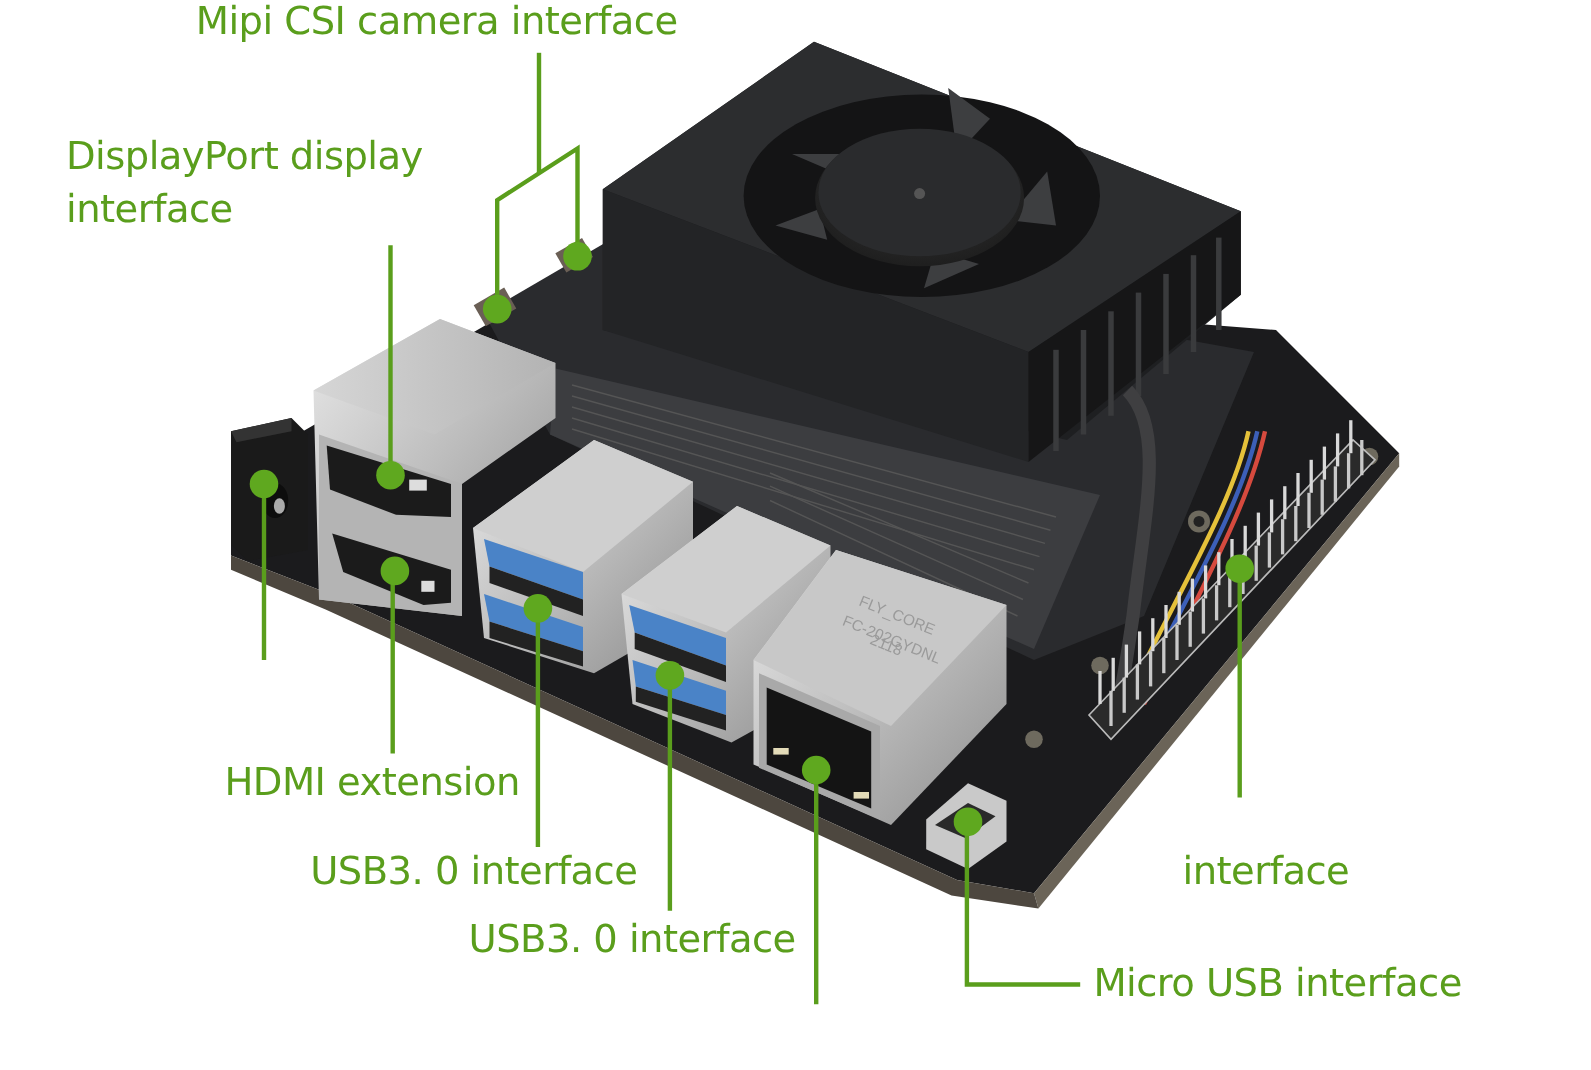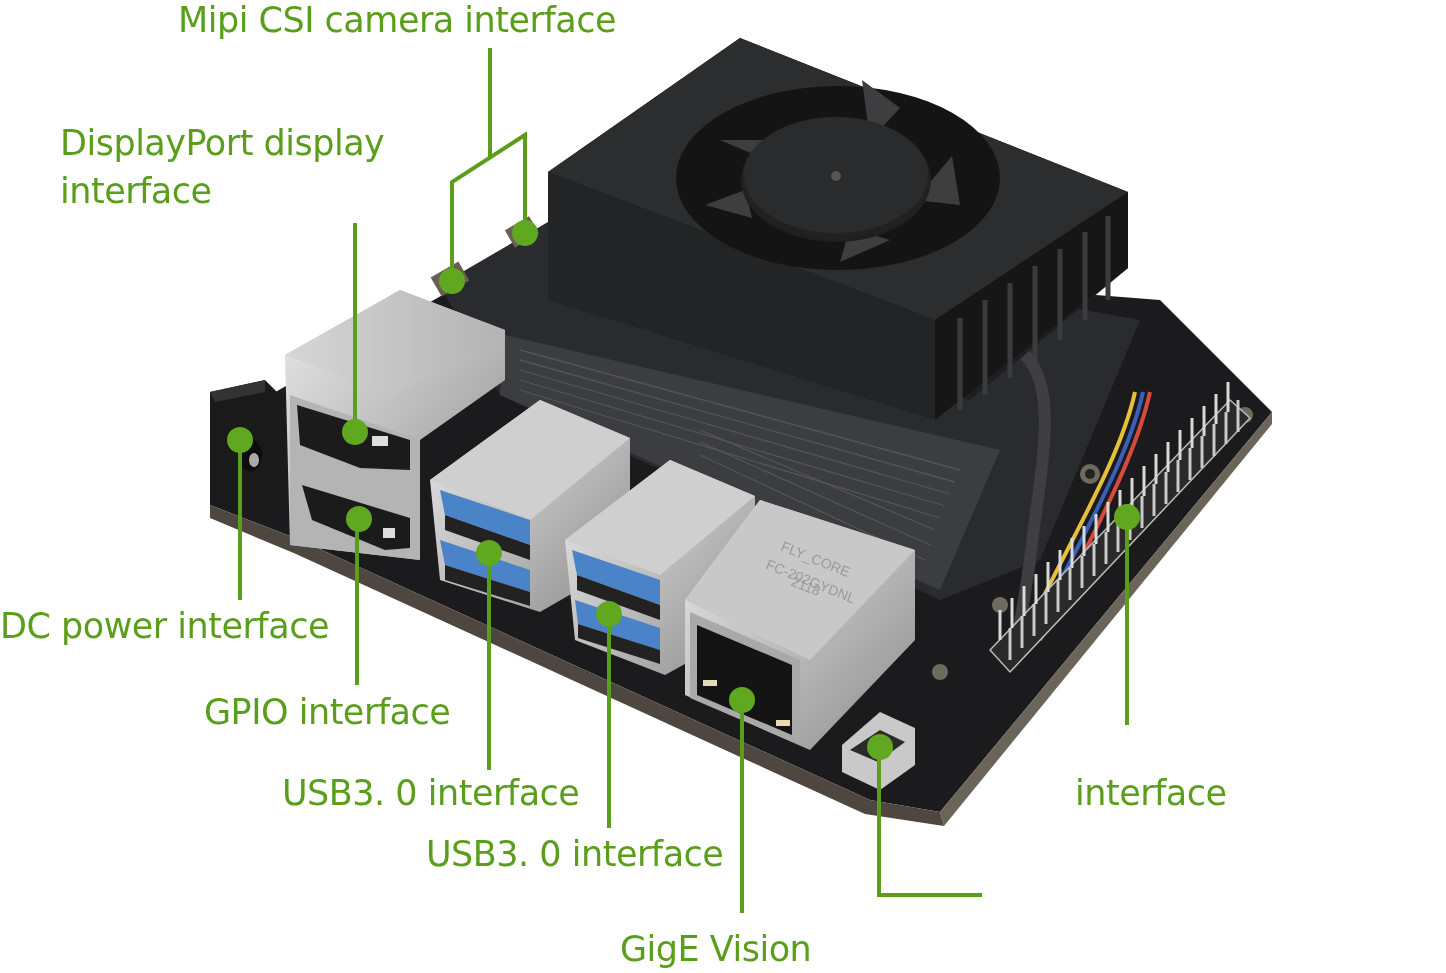--- a/index.html
+++ b/index.html
@@ -237,25 +237,24 @@
       <circle cx="880" cy="747" r="13"></circle>
       <circle cx="1127" cy="517" r="13"></circle>
     </g>
   </svg>
 
   <div class="label" style="left:178px; top:-4px;">Mipi CSI camera interface</div>
 
   <div class="label right" style="left:60px; top:119px; width:362px;">DisplayPort display</div>
   <div class="label right" style="left:60px; top:167px; width:362px;">interface</div>
 
-  <div class="label" style="left:0px; top:602px;">DC power interface</div>
-
-  <div class="label" style="left:204px; top:688px;">GPIO interface</div>
+
+  <div class="label" style="left:204px; top:688px;">HDMI extension</div>
 
   <div class="label" style="left:282px; top:769px;">USB3. 0 interface</div>
 
   <div class="label" style="left:426px; top:830px;">USB3. 0 interface</div>
 
-  <div class="label" style="left:620px; top:925px;">GigE Vision</div>
-
+
+  <div class="label" style="left:994px; top:870px;">Micro USB interface</div>
 
   <div class="label" style="left:1075px; top:769px;">interface</div>
 </div>
 
 </body></html>

